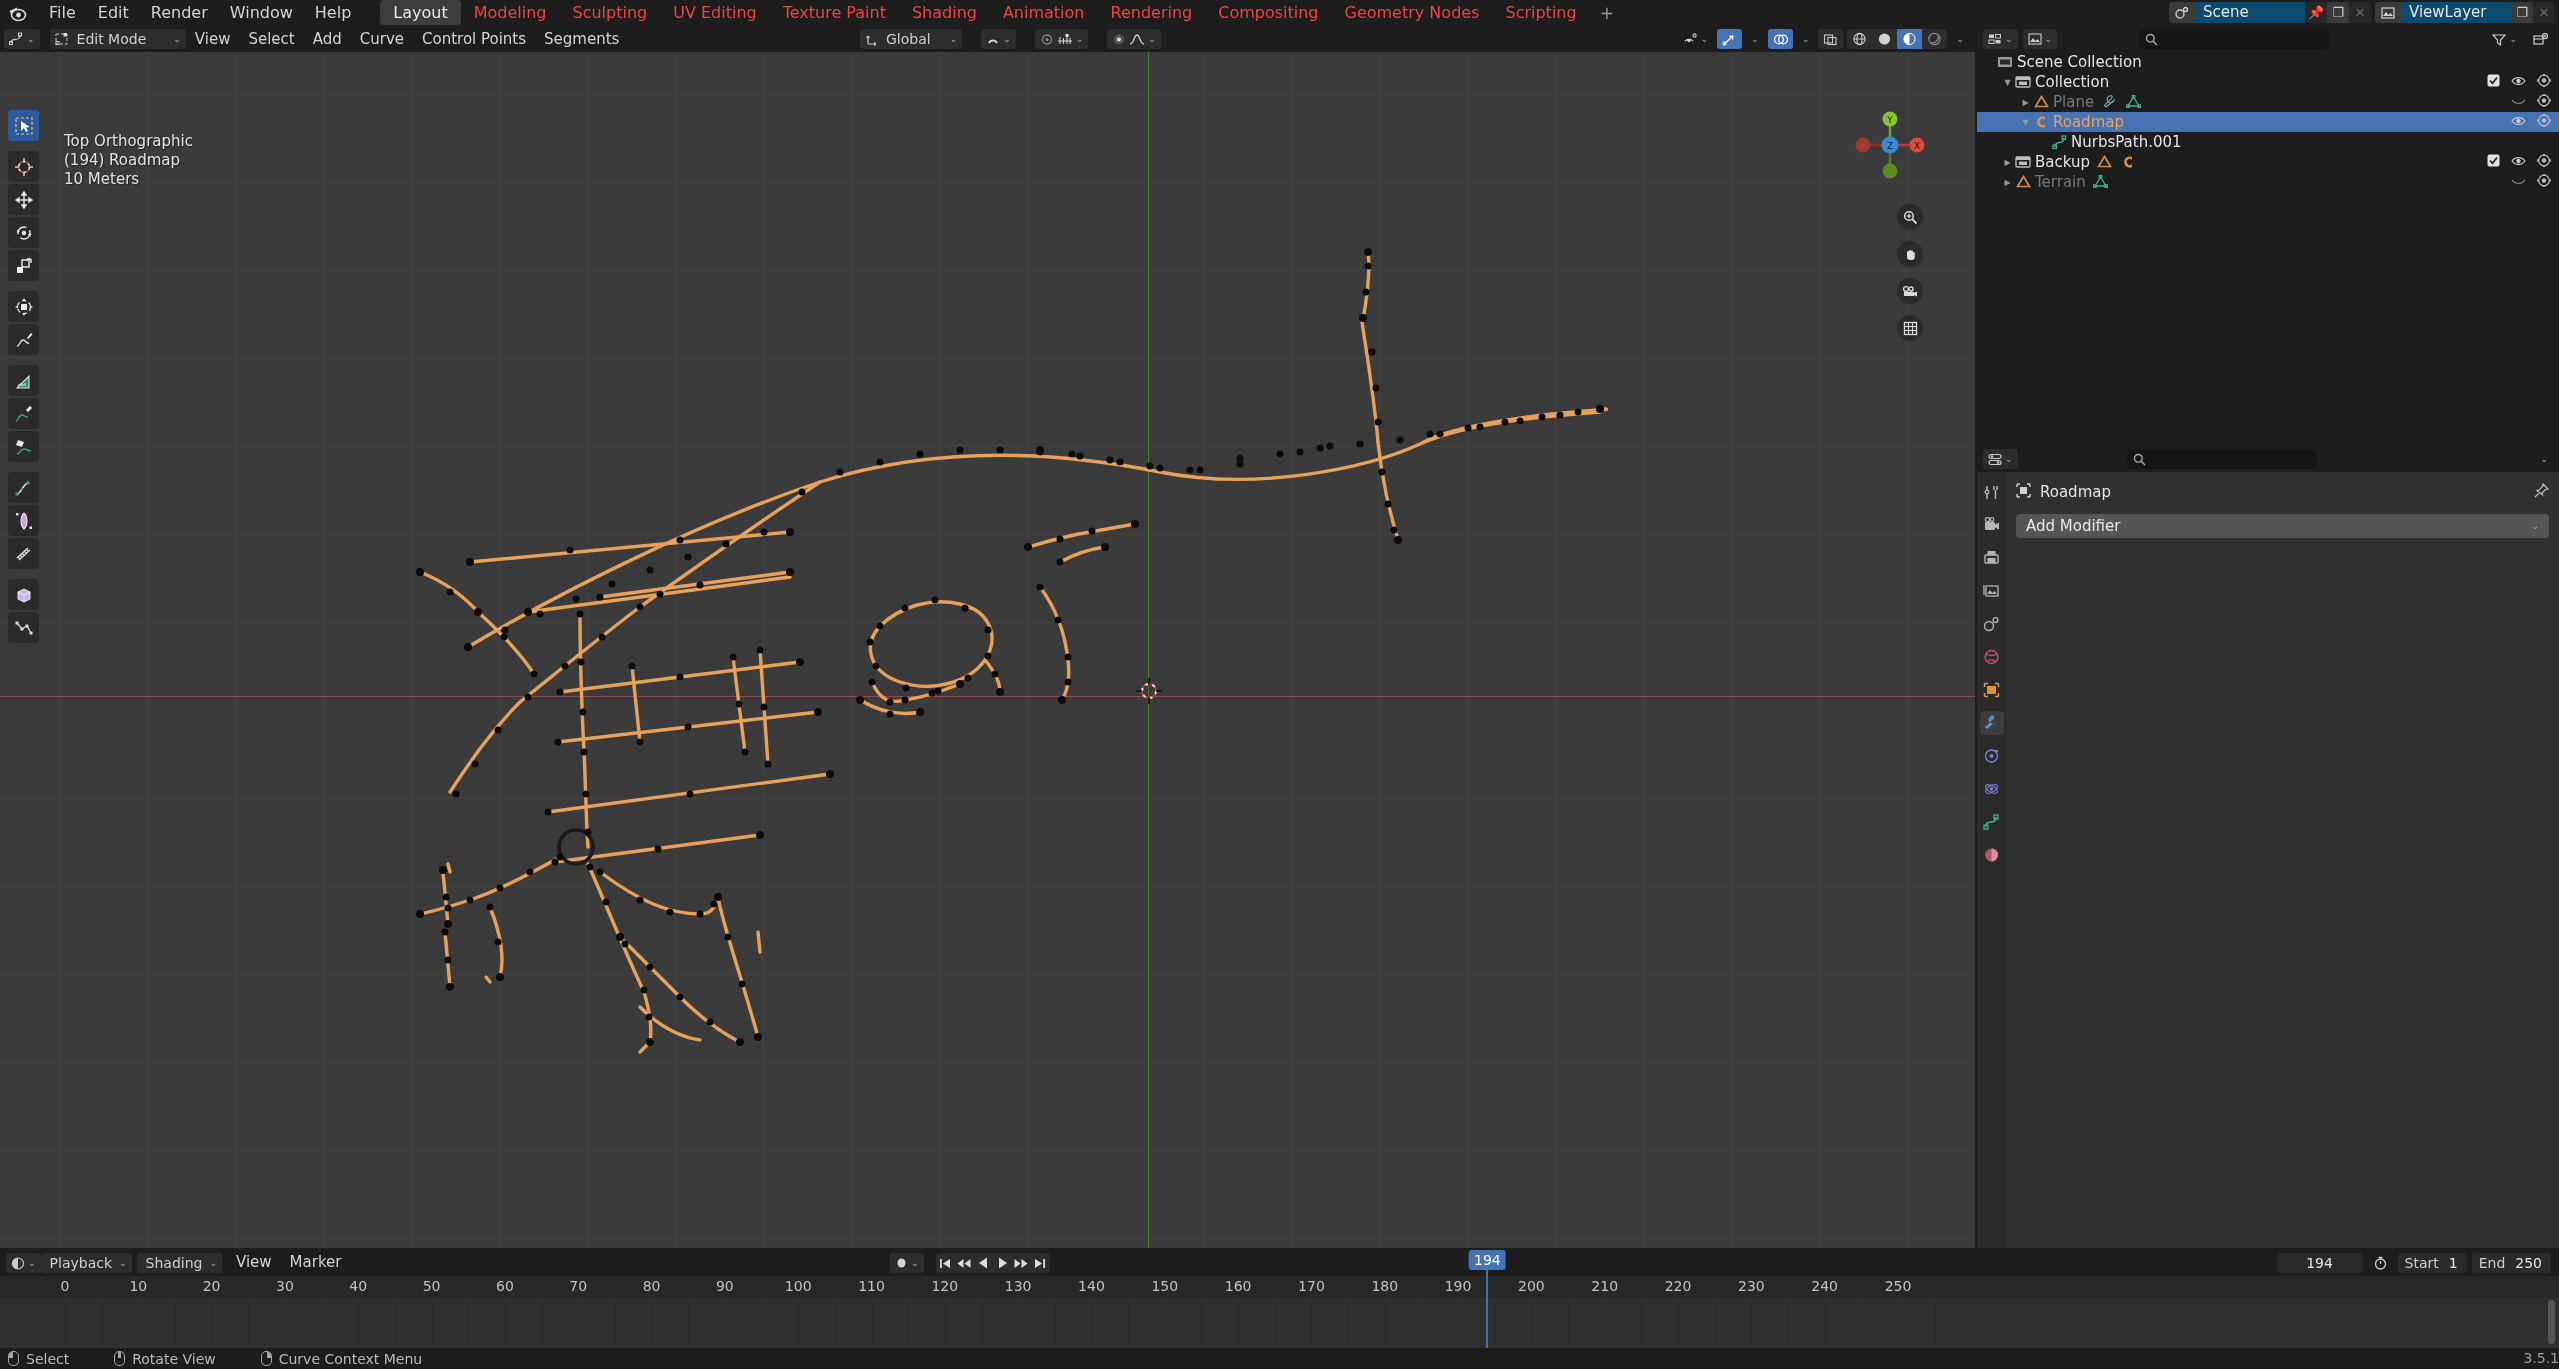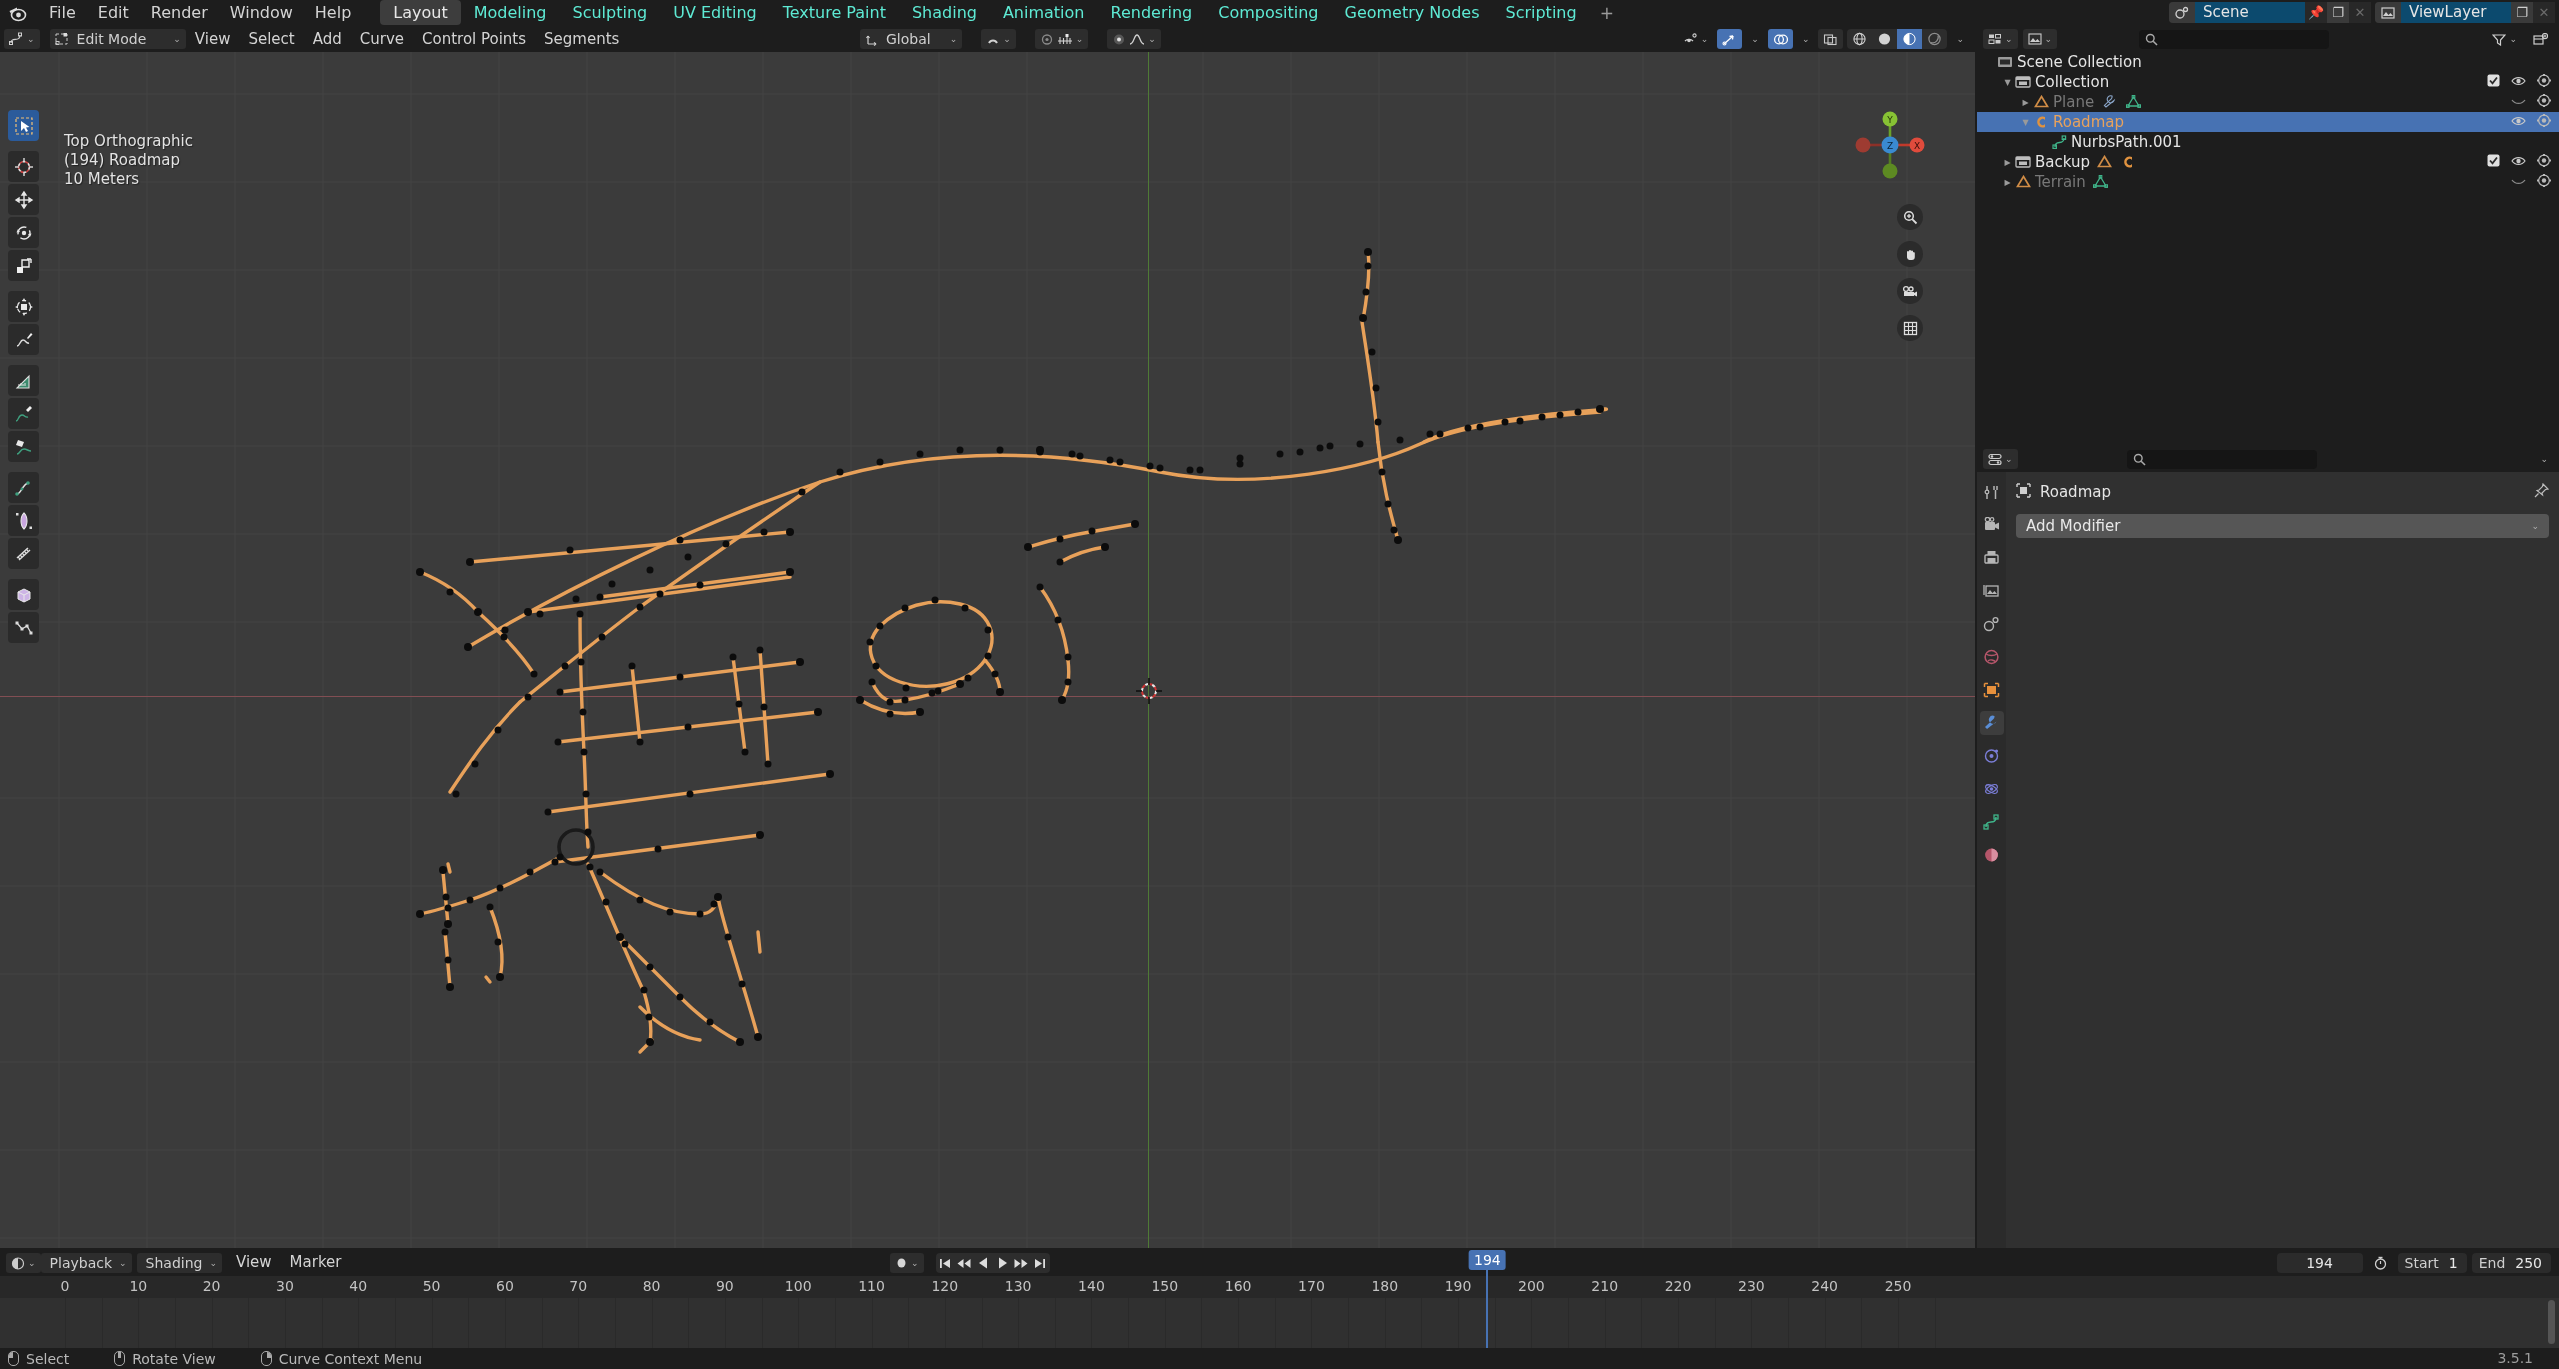--- a/index.html
+++ b/index.html
@@ -14,21 +14,21 @@
   .app { position: relative; width: 2559px; height: 1369px; }
 
   
   .topbar {
     position: absolute; left:0; top:0; width:2559px; height:25px;
     background:#1d1d1d; display:flex; align-items:center; padding-left:6px;
   }
   .blender-logo { width:22px; height:22px; margin-right:10px; position:relative; }
   .menu-item { padding:0 11px; height:22px; line-height:22px; font-size:16px; color:#d4d4d4; white-space:nowrap;}
   .wsp-tabs { display:flex; align-items:center; margin-left:18px; }
-  .wsp { padding:3px 13px; font-size:16px; color:#5eead4; border-radius:4px; white-space:nowrap;}
+  .wsp { padding:3px 13px; font-size:16px; color:#ef4444; border-radius:4px; white-space:nowrap;}
   .wsp.active { background:#3d3d3d; color:#e8e8e8; }
   .wsp-plus { padding:0 10px; color:#9a9a9a; font-size:17px; }
   .topbar-right { position:absolute; right:4px; top:2px; display:flex; align-items:center; gap:4px;}
   .field-group { display:flex; align-items:center; background:#282828; border-radius:4px; height:21px; }
   .fg-icon { width:26px; height:21px; display:flex;align-items:center;justify-content:center; background:#3a3a3a; border-radius:4px 0 0 4px; font-size:12px;}
   .fg-name { padding:0 10px 0 8px; font-size:15px; min-width:110px; height:21px; line-height:21px; background:#0c4a6e;}
   .fg-btn { width:22px;height:21px;display:flex;align-items:center;justify-content:center;background:#3a3a3a;font-size:13px;color:#cfcfcf;}
   .fg-btn.dim { background:#282828; color:#6a6a6a;}
 
   
@@ -115,21 +115,21 @@
   .playhead-line { position:absolute; top:20px; width:2px; height:78px; background:#4772b3;}
   .tl-scrollbar { position:absolute; right:4px; top:50px; width:7px; height:44px; background:#555; border-radius:4px;}
 
   
   .status { position:absolute; left:0; top:1348px; width:2559px; height:21px; background:#1d1d1d; display:flex; align-items:center; padding-left:8px; font-size:14px; color:#b9b9b9;}
   .st-item { display:flex; align-items:center; gap:7px; margin-right:45px;}
   .mouse-ic { width:11px; height:15px; border:1.5px solid #a9a9a9; border-radius:5px; position:relative;}
   .mouse-ic.l::after{content:'';position:absolute;left:0;top:0;width:4px;height:6px;background:#a9a9a9;border-radius:4px 0 0 0;}
   .mouse-ic.m::after{content:'';position:absolute;left:3px;top:0;width:3px;height:6px;background:#a9a9a9;}
   .mouse-ic.r::after{content:'';position:absolute;right:0;top:0;width:4px;height:6px;background:#a9a9a9;border-radius:0 4px 0 0;}
-  .ver { position:absolute; right:26px; top:2px; font-size:14px; color:#9d9d9d;}
+  .ver { position:absolute; right:0; top:2px; font-size:14px; color:#9d9d9d;}
 </style>
 </head>
 <body>
 
 <div class="app">
 
   <div class="topbar">
     <div class="blender-logo">
       <svg width="22" height="22" viewBox="0 0 22 22">
         <ellipse cx="12.5" cy="13" rx="7" ry="5.5" fill="none" stroke="#ddd" stroke-width="1.6"></ellipse>

